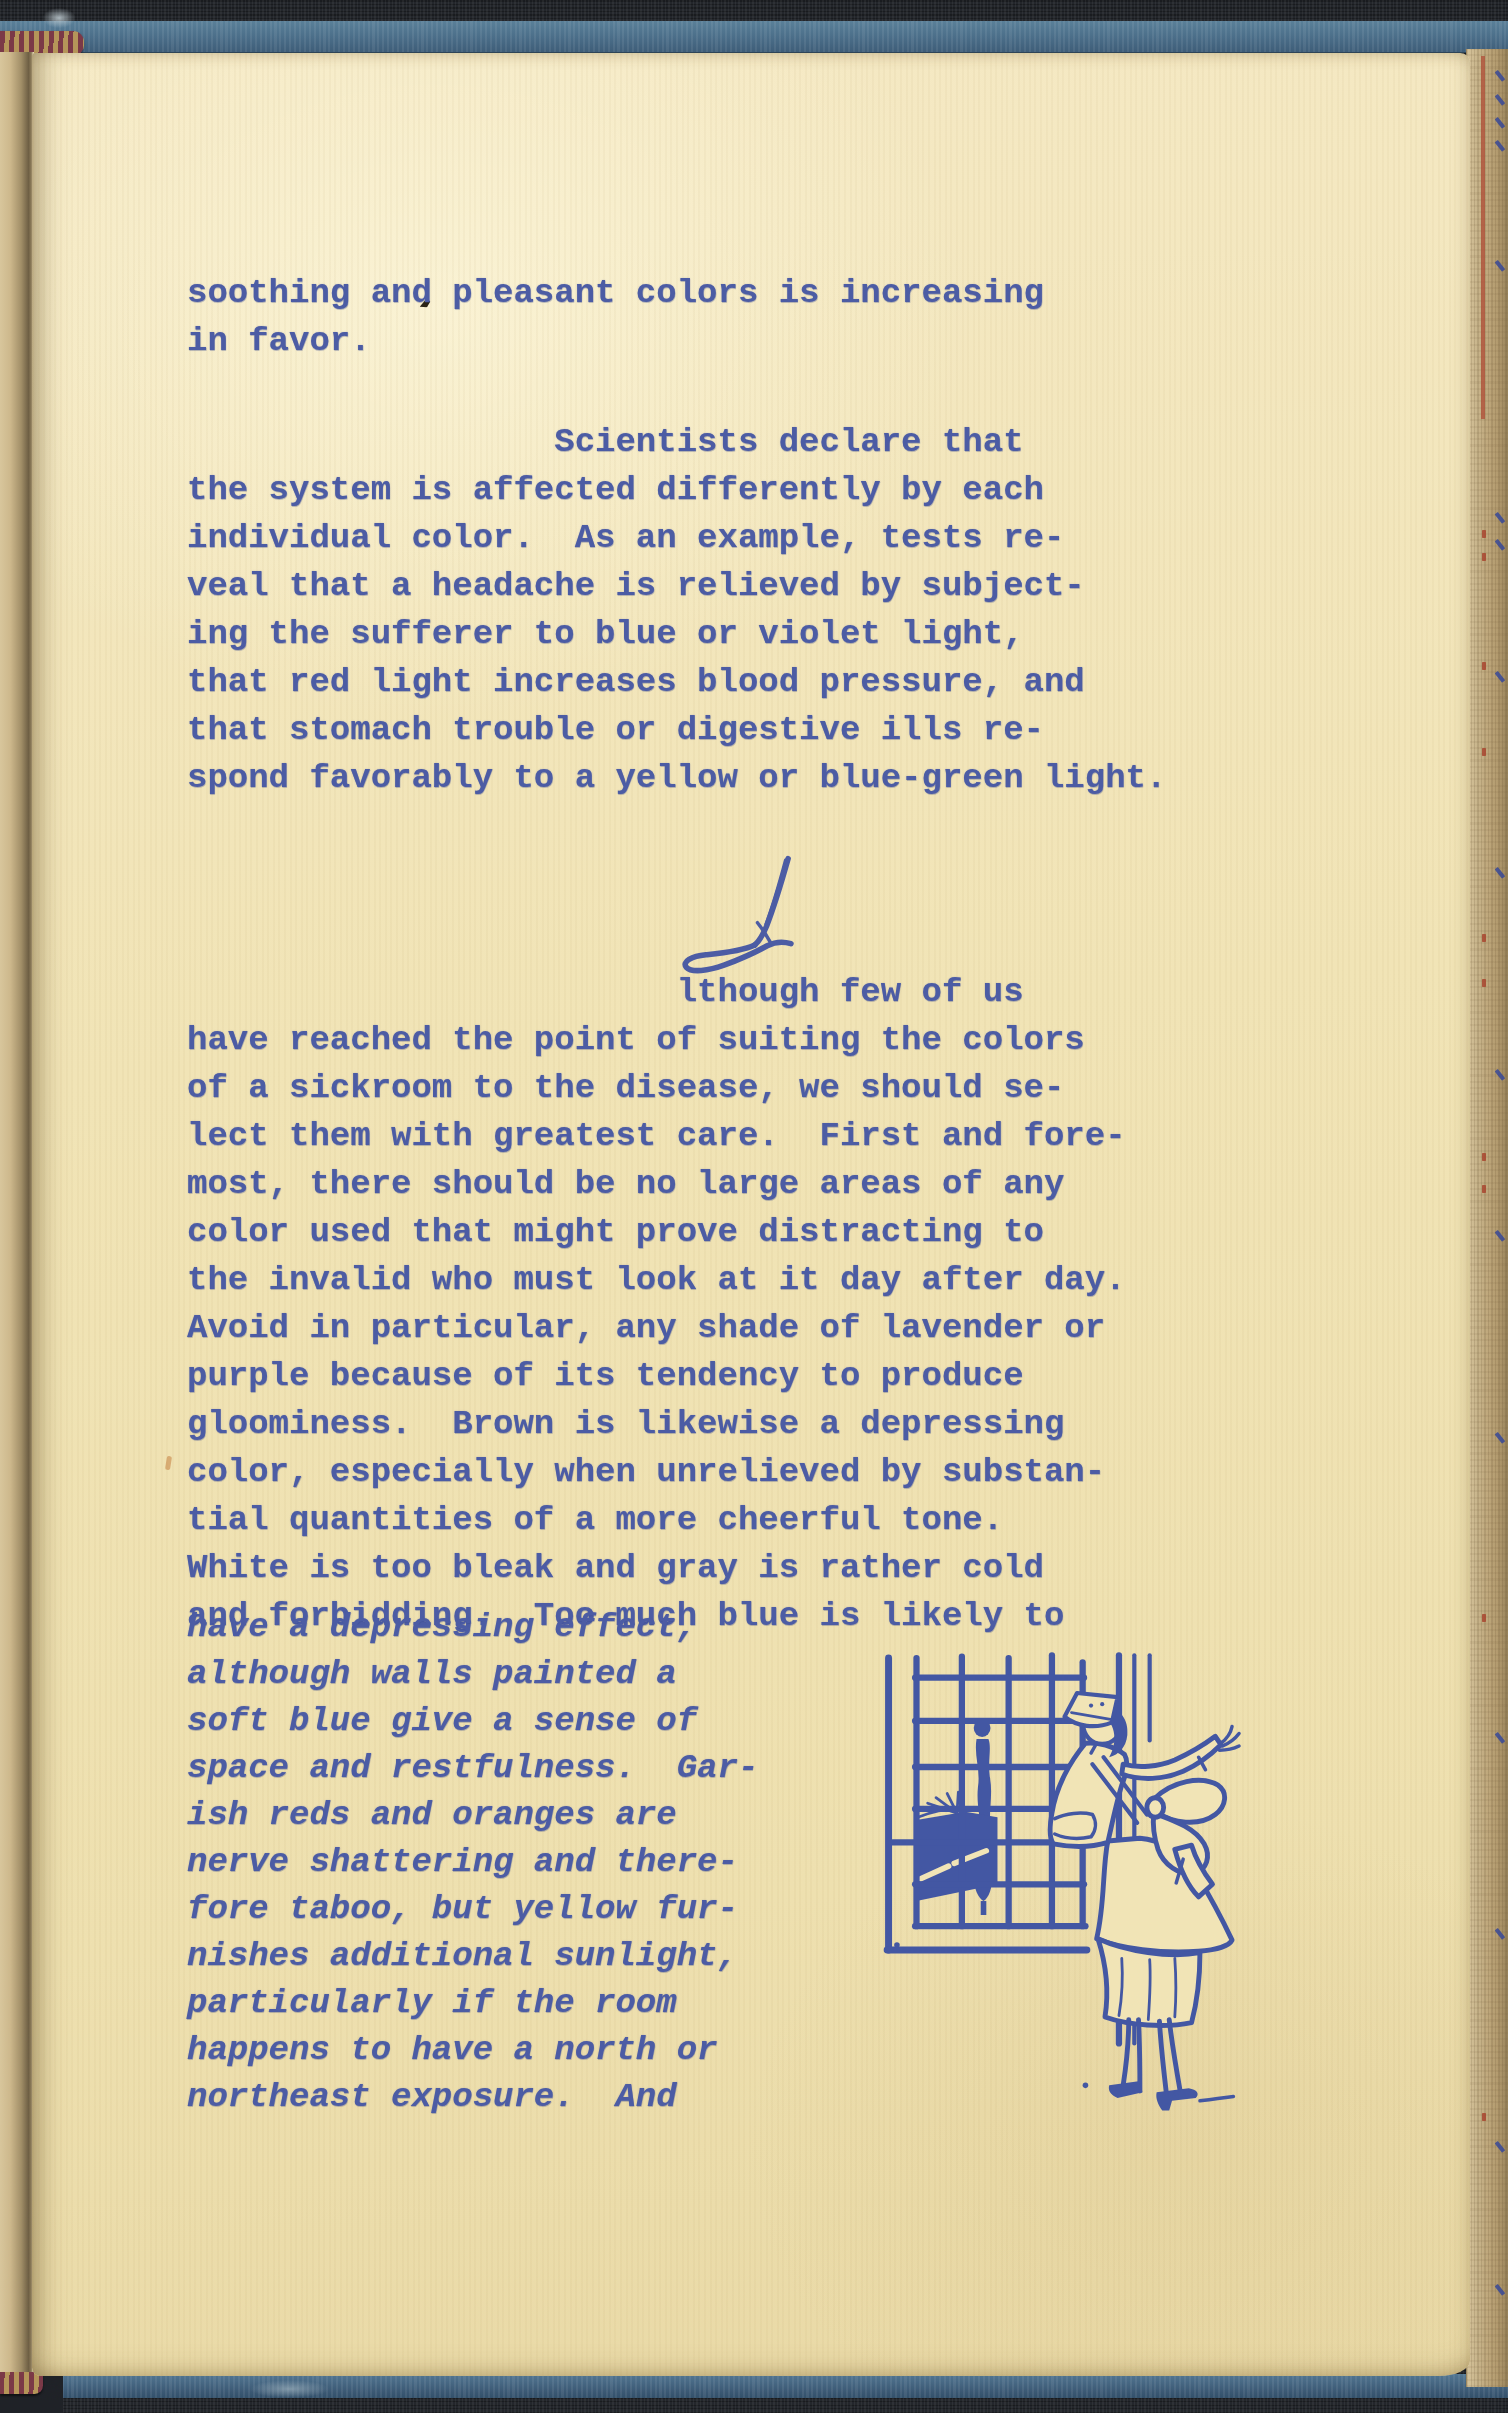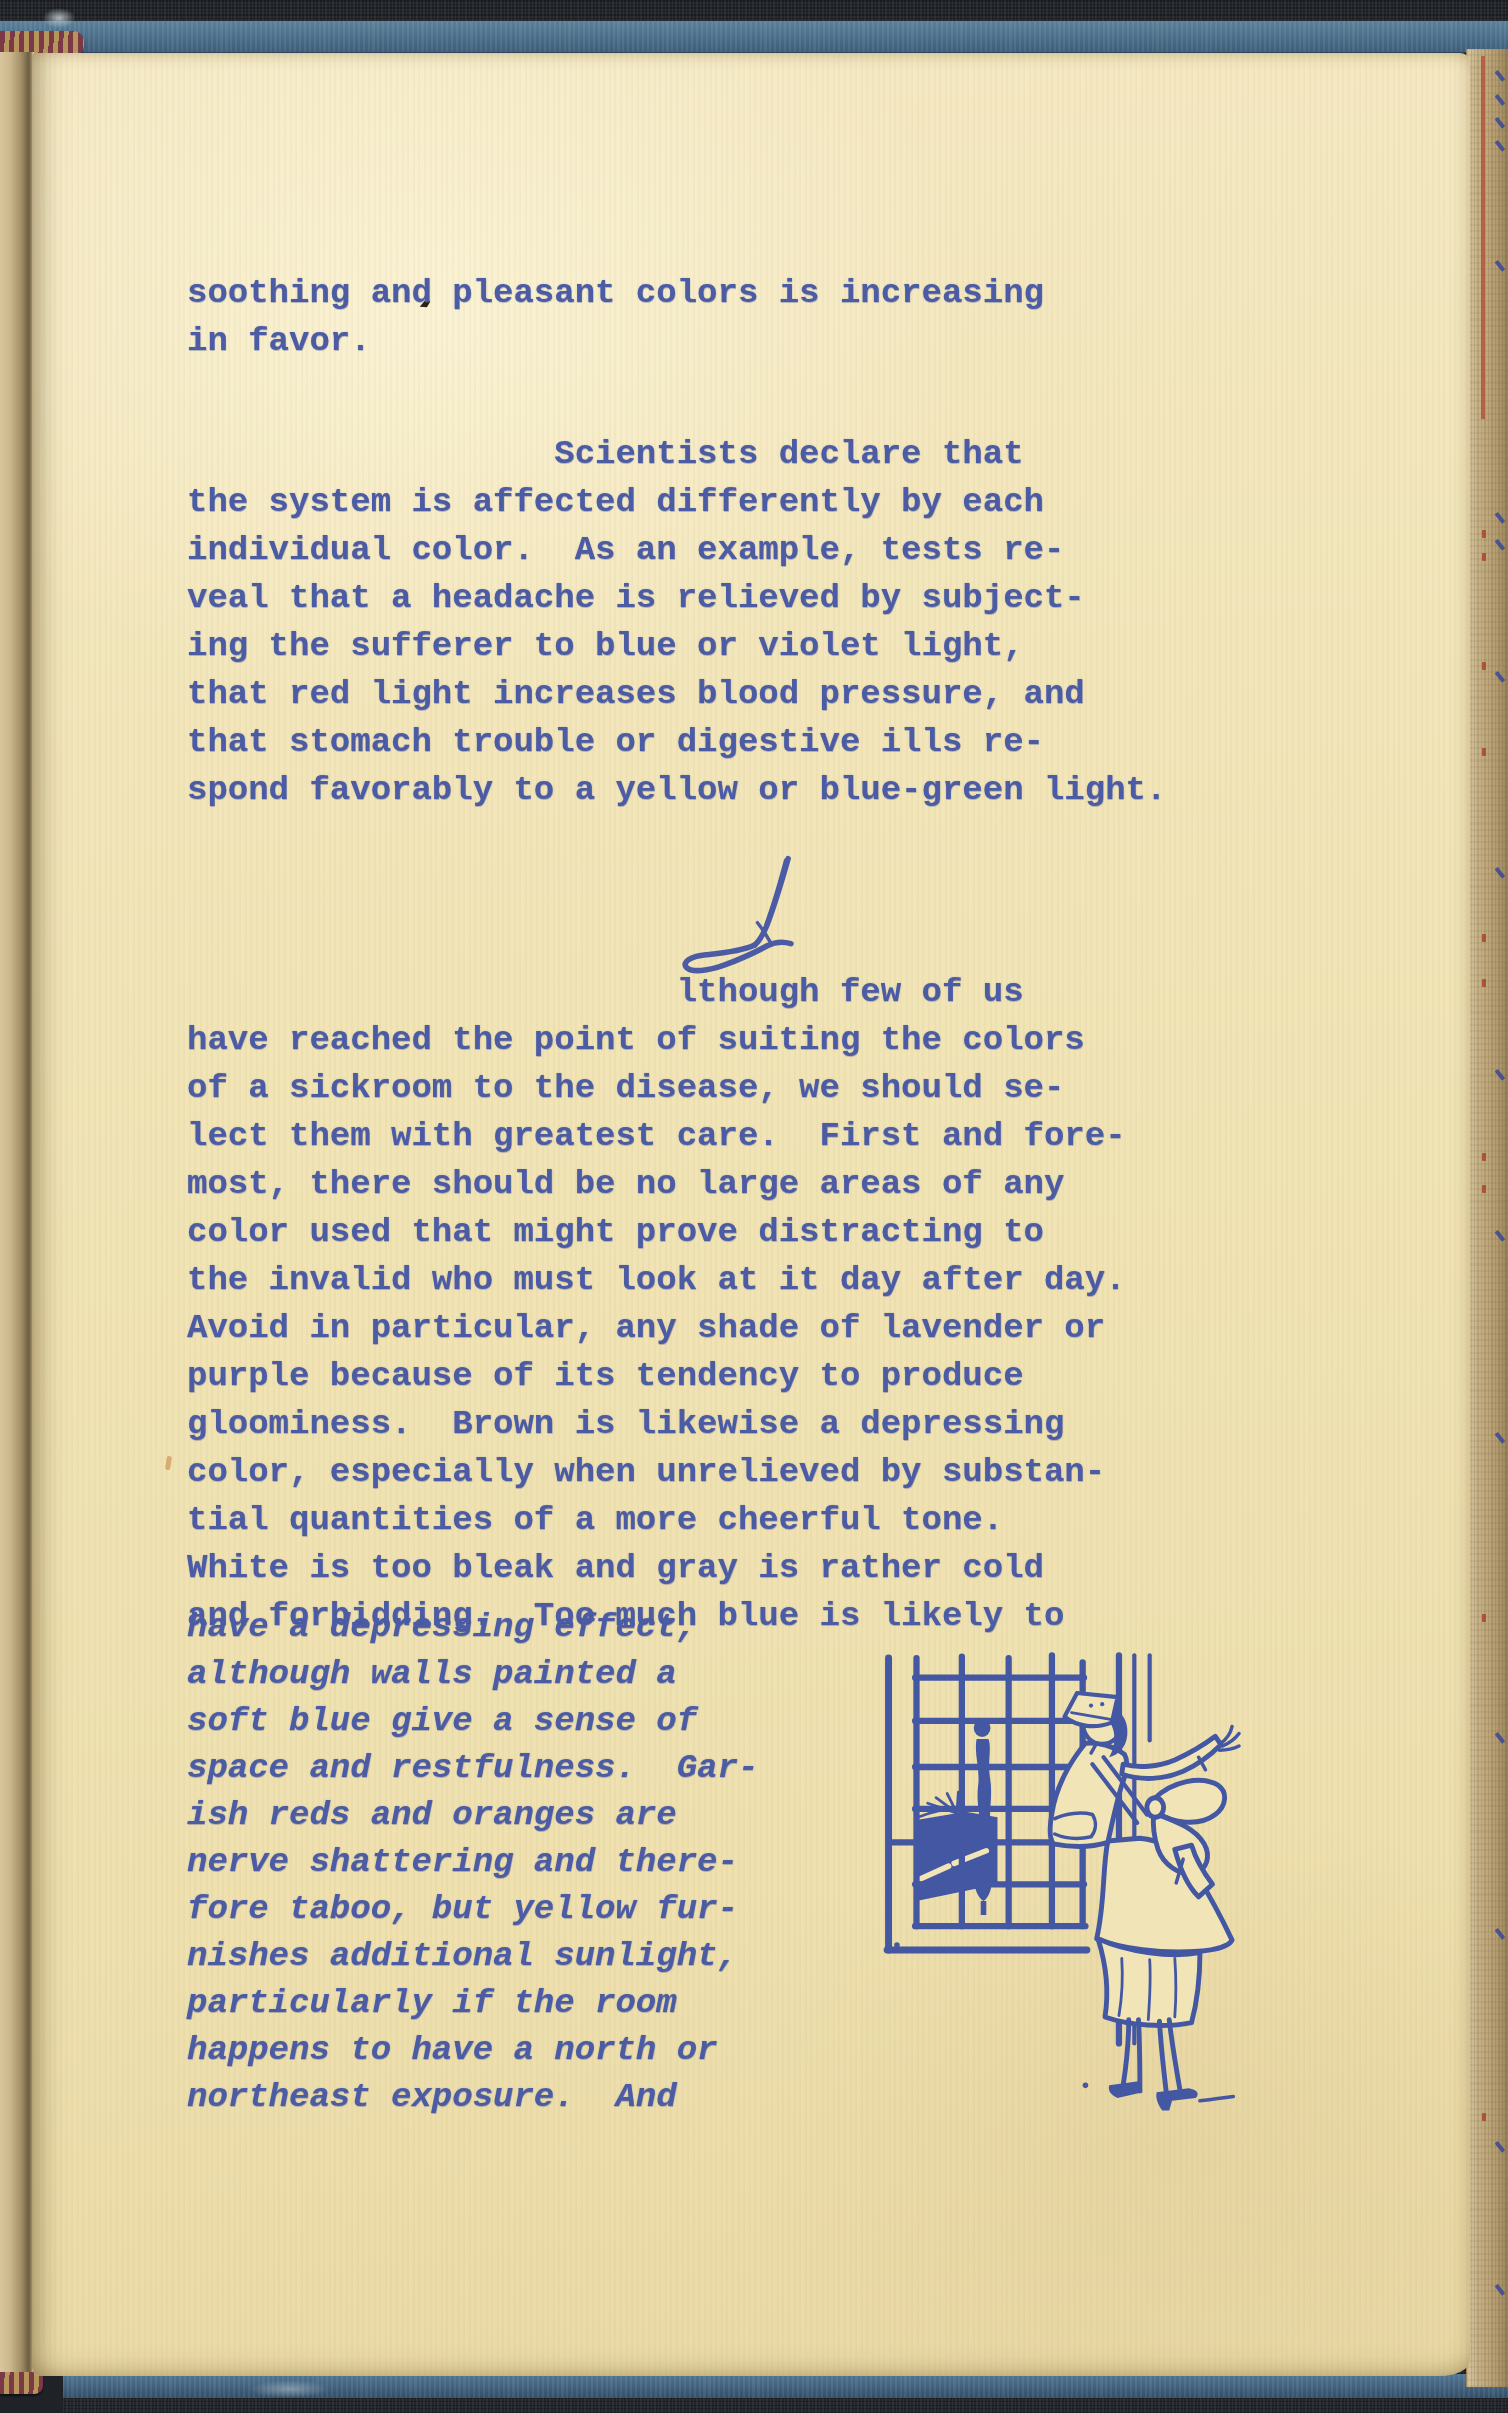--- a/index.html
+++ b/index.html
@@ -119,21 +119,21 @@
 
   <div class="page">
     <div class="grain"></div>
   </div>
 
   <div class="speck-dark"></div>
   <div class="speck-orange"></div>
 
   <div class="typed" style="top:269px">soothing and pleasant colors is increasing
 in favor.</div>
-  <div class="typed" style="top:430px">                  Scientists declare that
+  <div class="typed" style="top:418px">                  Scientists declare that
 the system is affected differently by each
 individual color.  As an example, tests re-
 veal that a headache is relieved by subject-
 ing the sufferer to blue or violet light,
 that red light increases blood pressure, and
 that stomach trouble or digestive ills re-
 spond favorably to a yellow or blue-green light.</div>
   <div class="typed" style="top:968px">                        lthough few of us
 have reached the point of suiting the colors
 of a sickroom to the disease, we should se-

